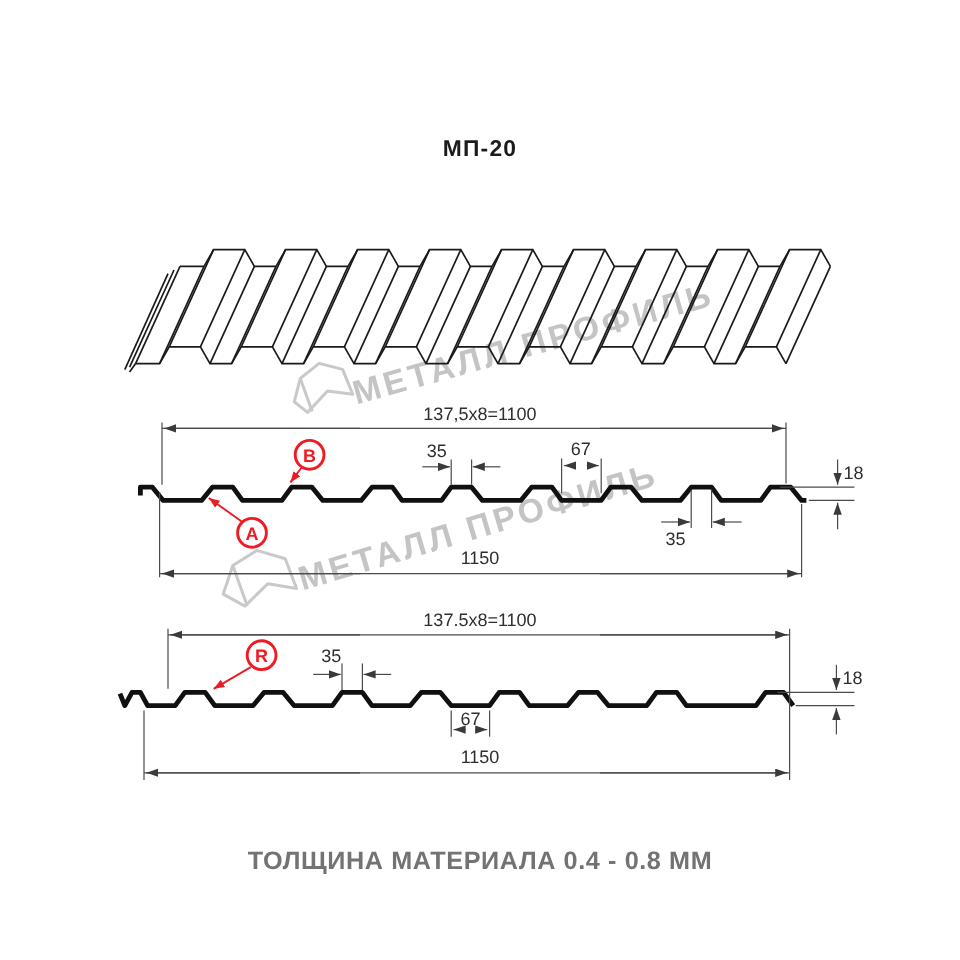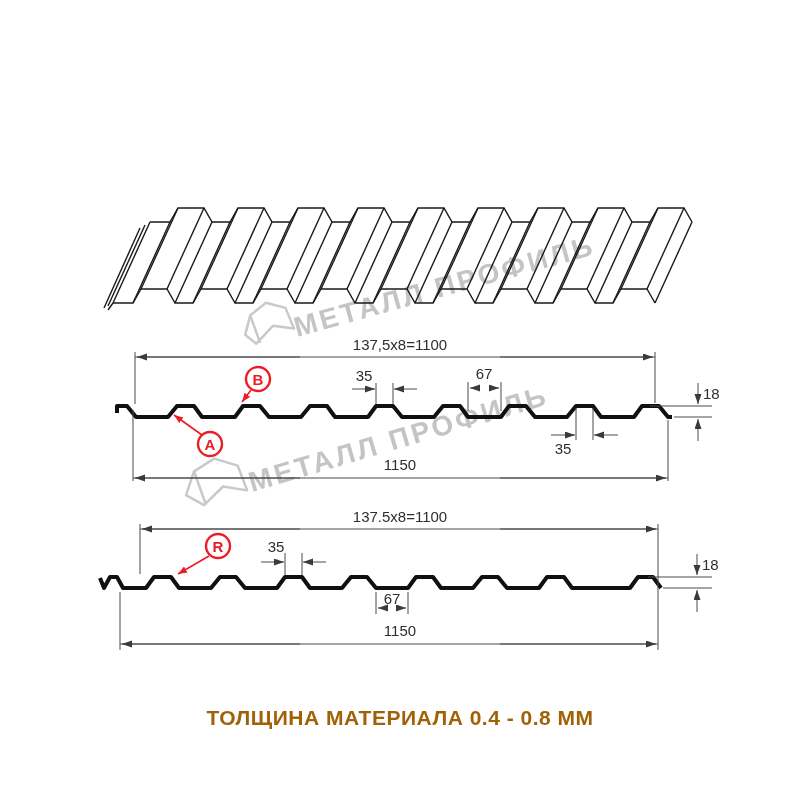--- a/index.html
+++ b/index.html
@@ -3,36 +3,37 @@
 <meta charset="utf-8">
 <style>
   html,body{margin:0;padding:0;background:#fff;}
   #page{position:relative;width:800px;height:800px;background:#ffffff;overflow:hidden;
         font-family:"Liberation Sans",sans-serif;}
   .title{position:absolute;left:0;top:64px;width:800px;text-align:center;
          font-size:42px;font-weight:bold;letter-spacing:1px;color:#1b1b1b;}
   .subtitle{position:absolute;left:0;top:114px;width:800px;text-align:center;
          font-size:19px;font-weight:bold;letter-spacing:1px;color:#1b1b1b;}
   .footer{position:absolute;left:0;top:706px;width:800px;text-align:center;
-         font-size:21px;font-weight:600;letter-spacing:.5px;color:#a16207;}
+         font-size:21px;font-weight:600;letter-spacing:.5px;color:#737373;}
   svg{position:absolute;left:0;top:0;}
   .dimline{stroke:#4a4a4a;stroke-width:1;fill:none;}
   .dimtext{font-size:15px;fill:#2e2e2e;}
   .profile{stroke:#101010;stroke-width:4;fill:none;stroke-linejoin:round;}
   .sheet{stroke:#1a1a1a;stroke-width:1.4;fill:none;}
   .wm{fill:#c4c4c4;font-size:28px;font-weight:bold;letter-spacing:3px;}
   .wmlogo{stroke:#c9c9c9;stroke-width:2.5;fill:none;stroke-linejoin:round;}
   .red{stroke:#ed1c24;fill:none;}
   .redtext{fill:#ed1c24;font-size:15px;font-weight:bold;text-anchor:middle;}
 </style>
 </head>
 <body>
 
 <div id="page">
 
+  <div class="subtitle">МП-20</div>
 
   <svg width="800" height="800" viewBox="0 0 800 800">
     <defs>
       <marker id="ah" markerUnits="userSpaceOnUse" markerWidth="11" markerHeight="8" refX="10" refY="3.5" orient="auto">
         <path d="M0,0 L10,3.5 L0,7 Z" fill="#3a3a3a"></path>
       </marker>
       <marker id="ahr" markerUnits="userSpaceOnUse" markerWidth="10" markerHeight="8" refX="9" refY="3.5" orient="auto">
         <path d="M0,0 L9,3.5 L0,7 Z" fill="#ed1c24"></path>
       </marker>
     </defs>

